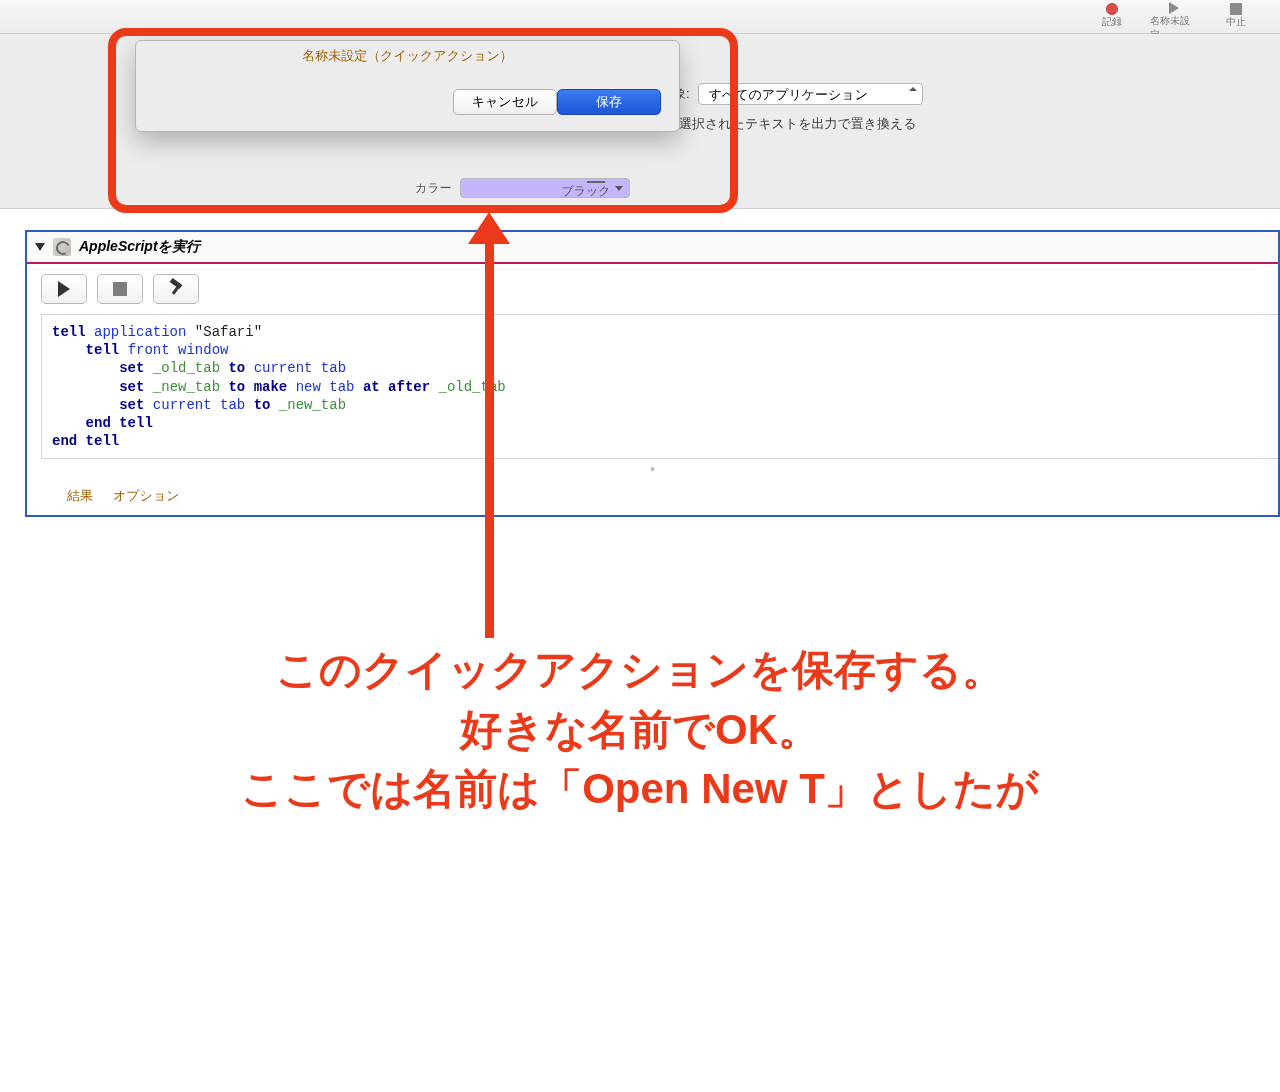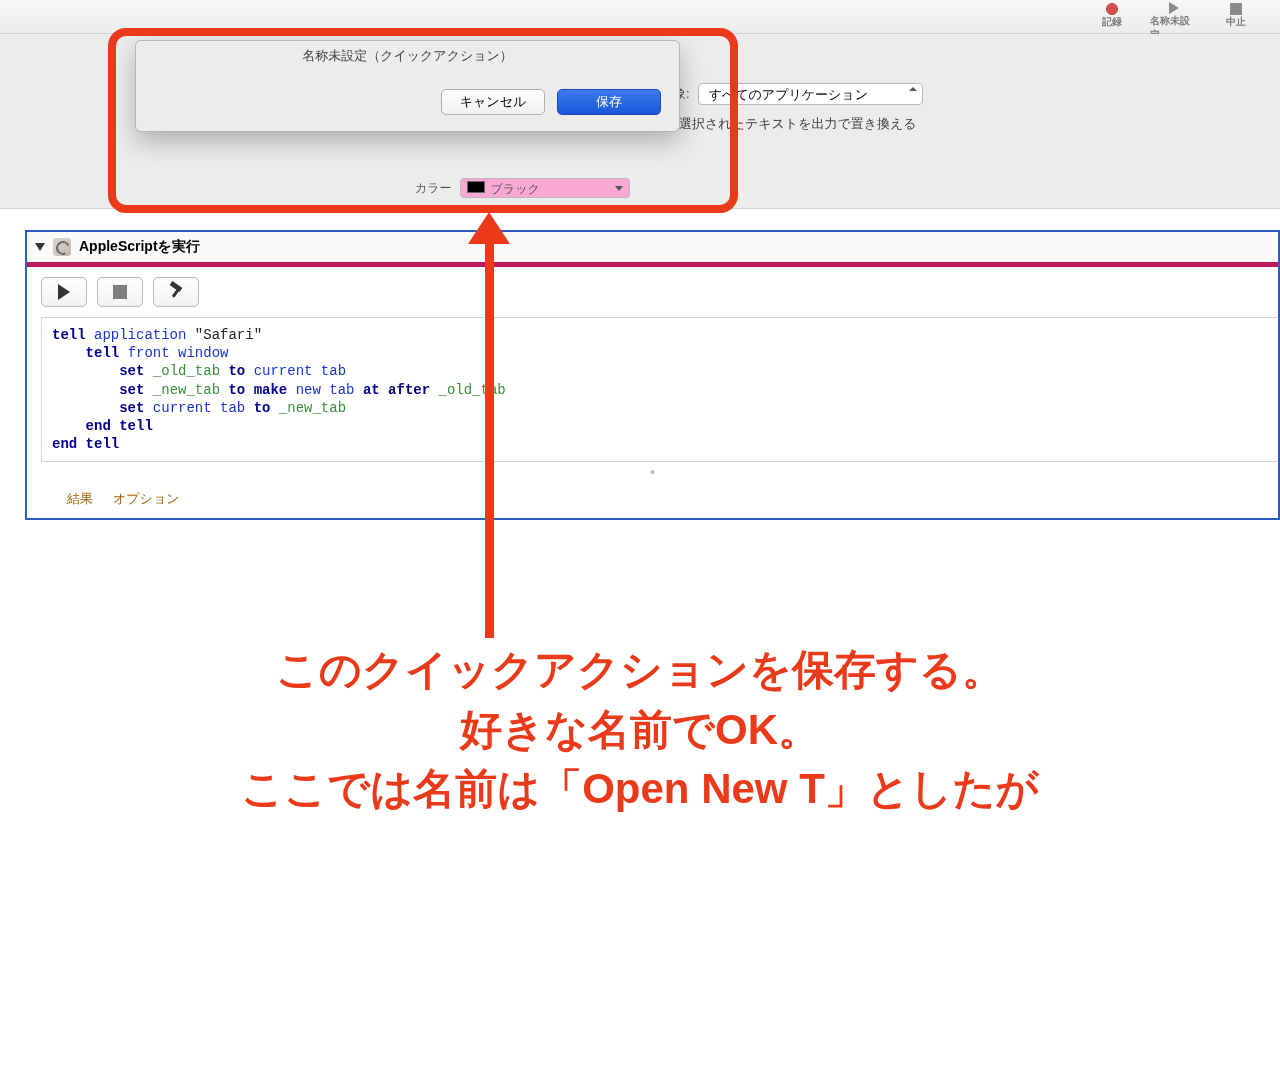--- a/index.html
+++ b/index.html
@@ -18,21 +18,20 @@
     top: 0;
     right: 0;
     display: flex;
     gap: 14px;
     padding: 2px 20px 4px 9px;
     background: linear-gradient(#f7f7f7, #ececec);
     border-bottom: 1px solid #d0d0d0;
     width: 100%;
     justify-content: flex-end;
     height: 34px;
-    font-weight: bold;
   }
   .tbtn {
     display: flex;
     flex-direction: column;
     align-items: center;
     font-size: 10px;
     color: #7a7a7a;
     cursor: pointer;
     width: 48px;
   }
@@ -96,28 +95,29 @@
   .color-row {
     position:absolute;
     left: 415px;
     top: 178px;
     display:flex; align-items:center;
     font-size:12px;
     color:#555;
     gap:8px;
   }
   .color-sel {
-    display:flex; align-items:flex-start;
+    display:flex; align-items:flex-end;
     border:1px solid #b8b8b8;
     border-radius:4px;
-    background:#f9a8d4;
+    background:#c4b5fd;
     padding:2px 18px 2px 6px;
     position:relative;
     height:20px;
     width:170px;
+    flex-direction:column;
   }
   .color-sel .swatch { width:18px; height:12px; background:#000; margin-right:6px; border:1px solid #666;}
   .color-sel::after{
     content:"";
     position:absolute; right:6px; top:7px;
     width:0;height:0;
     border-left:4px solid transparent;
     border-right:4px solid transparent;
     border-top:5px solid #555;
   }
@@ -130,42 +130,42 @@
     width: 545px;
     background: #ececec;
     border: 1px solid #b5b5b5;
     border-radius: 6px;
     box-shadow: 0 10px 24px rgba(0,0,0,0.25);
     z-index: 50;
   }
   .dialog-title {
     text-align:center;
     font-size:13px;
-    color:#404040;
+    color:#a16207;
     padding: 6px 18px;
   }
   .dialog-body {
     padding: 18px 18px 16px 18px;
   }
   .form-row {
     display:flex; align-items:center;
     gap:10px;
     margin-bottom: 24px;
   }
   .form-row label { font-size:13px; color:#2c2c2c; }
   .form-row input[type=text]{
     flex:1;
     border: 3px solid #7aa7e8;
     outline: 1px solid #2f5cc4;
     padding: 4px 6px;
     font-size: 15px;
     background:#fff;
   }
   .dialog-buttons {
-    display:flex; justify-content:flex-end; gap:12px;
+    display:flex; justify-content:flex-end; 
   }
   .btn {
     min-width: 104px;
     height: 26px;
     border-radius: 5px;
     font-size: 13px;
     border:1px solid #b0b0b0;
     background: linear-gradient(#ffffff,#f0f0f0);
     cursor:pointer;
   }
@@ -195,23 +195,24 @@
     left: 25px;
     right: 0;
     border: 2px solid #2f5cc4;
     background:#fff;
   }
   .action-header {
     display:flex; align-items:center;
     gap:8px;
     padding: 6px 8px;
     background: #fbfaf9;
-    border-bottom:5px solid #be185d;
+    border-bottom:2px solid #be185d;
     font-size:14px;
     font-weight:600;
+    font-style:italic;
   }
   .disclosure {
     width:0;height:0;
     border-left:5px solid transparent;
     border-right:5px solid transparent;
     border-top:8px solid #333;
   }
   .script-icon {
     width:18px;height:18px;
     background: linear-gradient(135deg,#dcd6d0,#bfb9b3);

